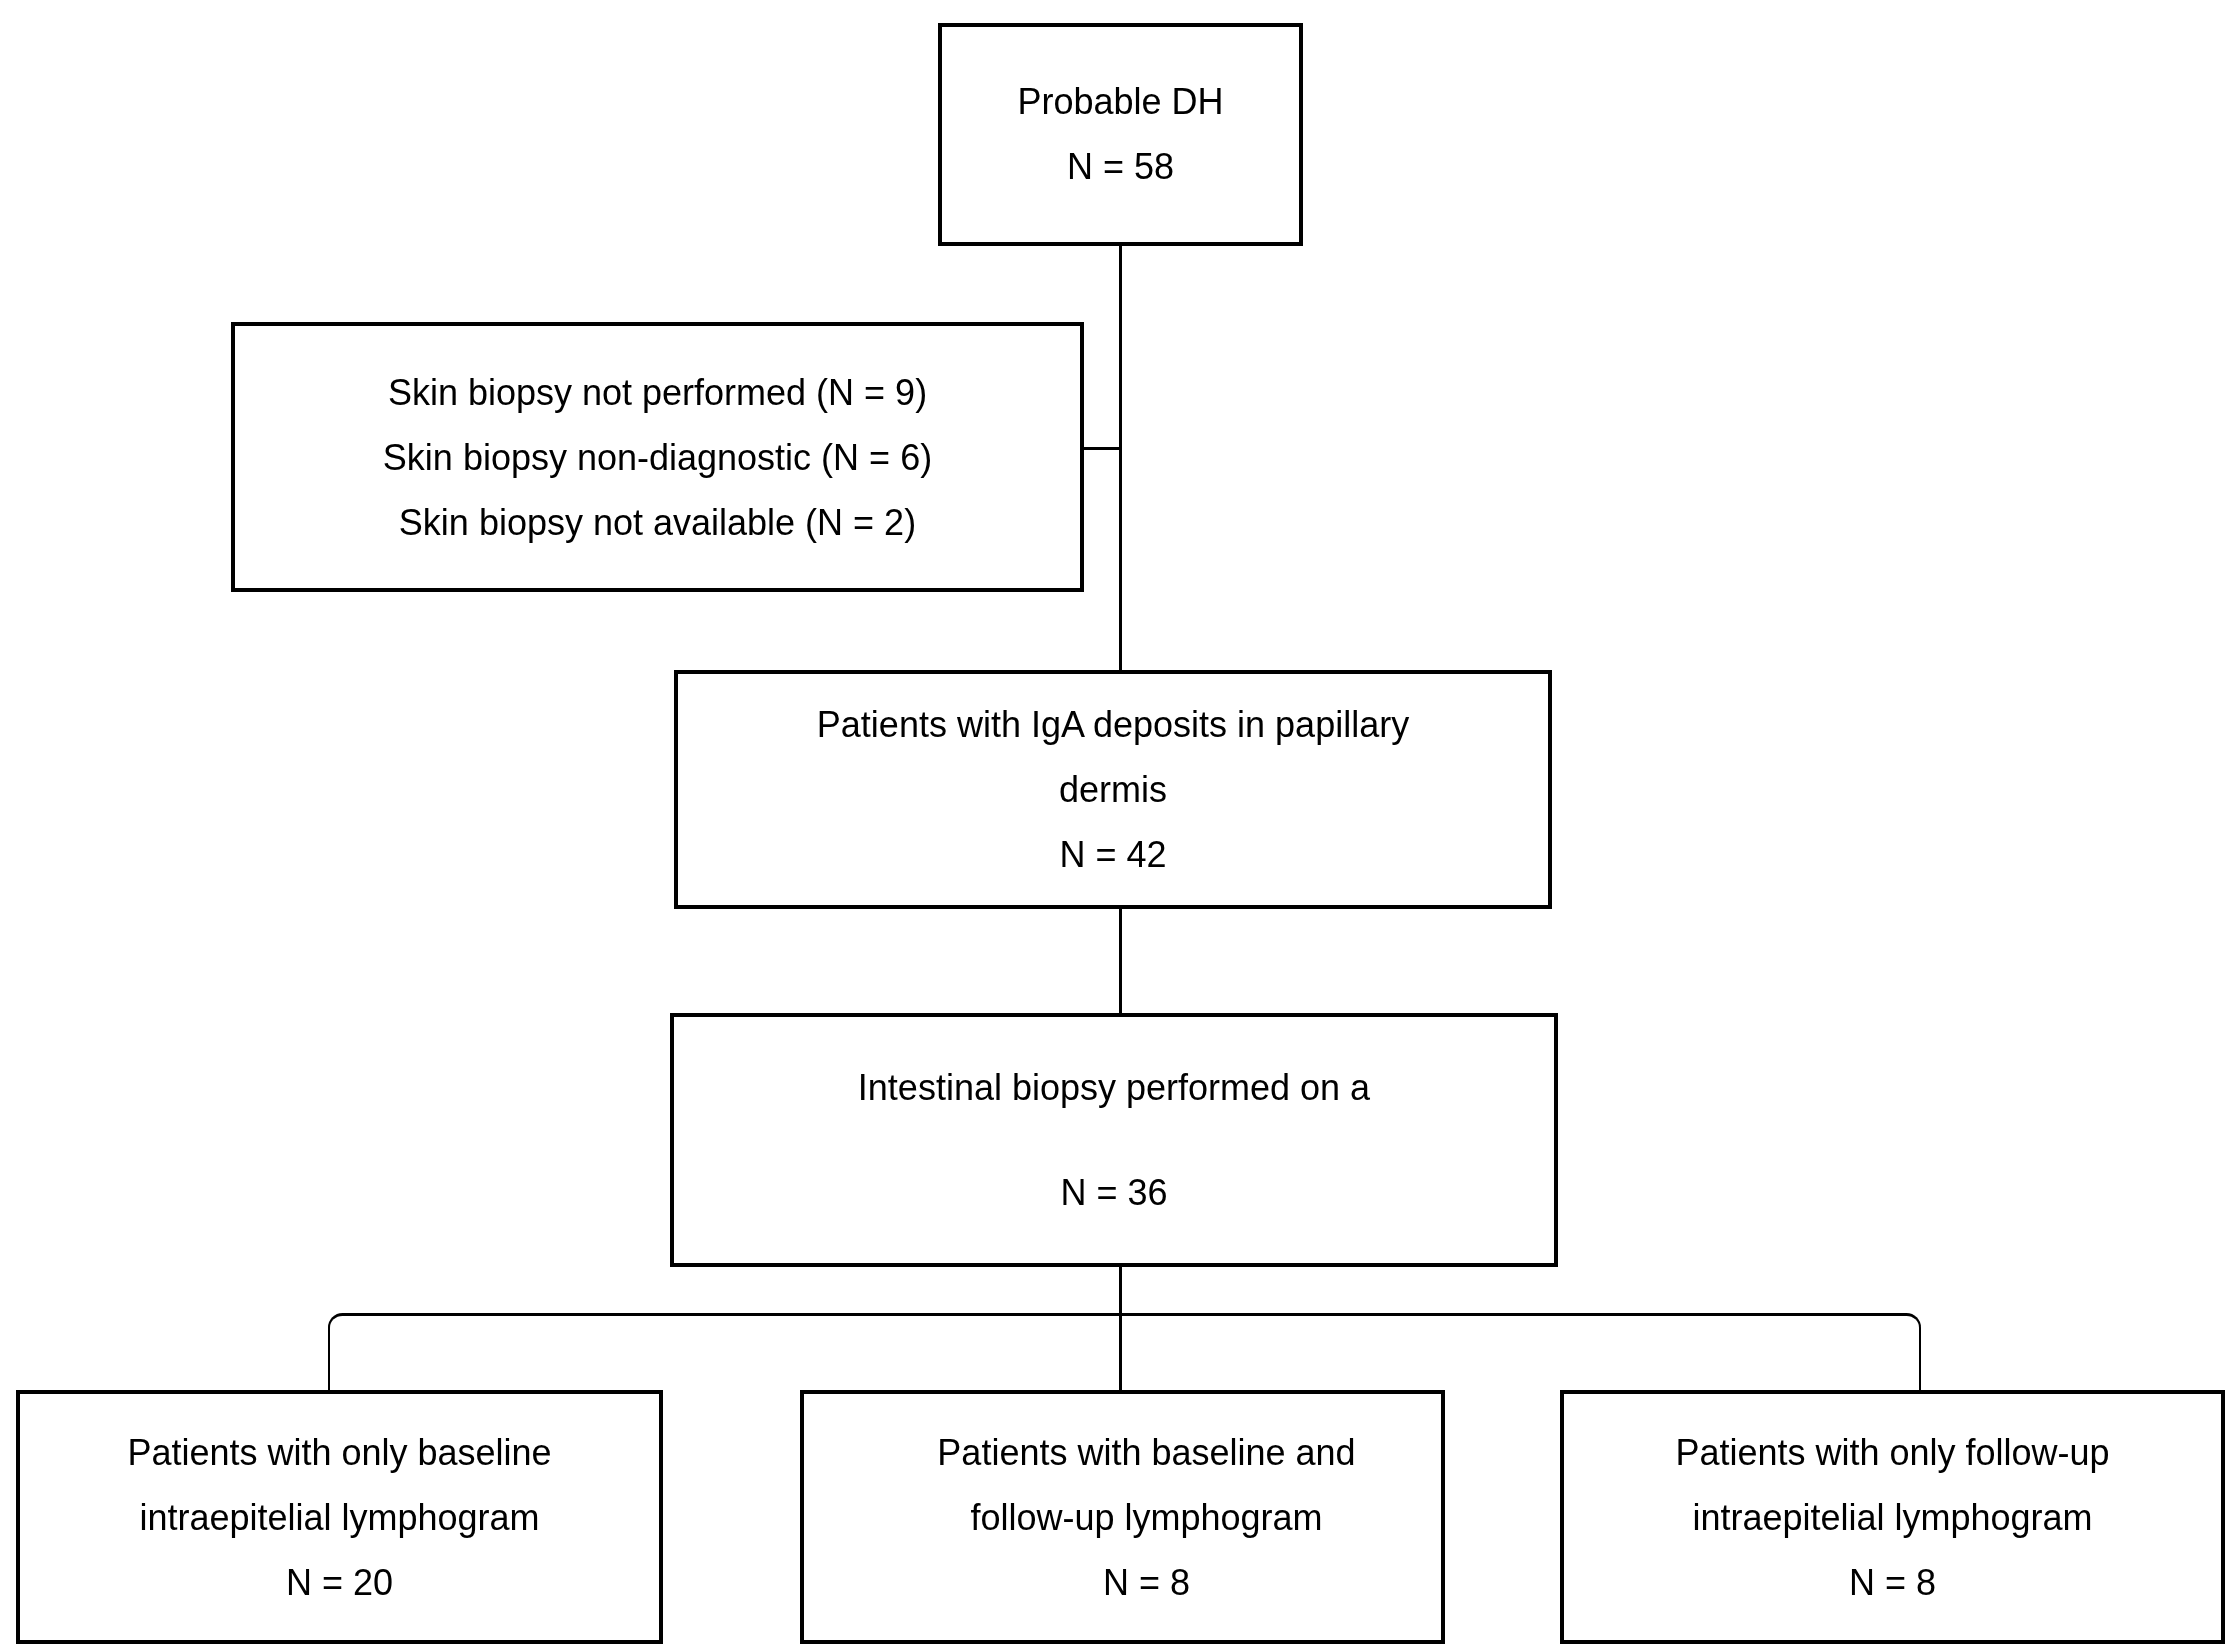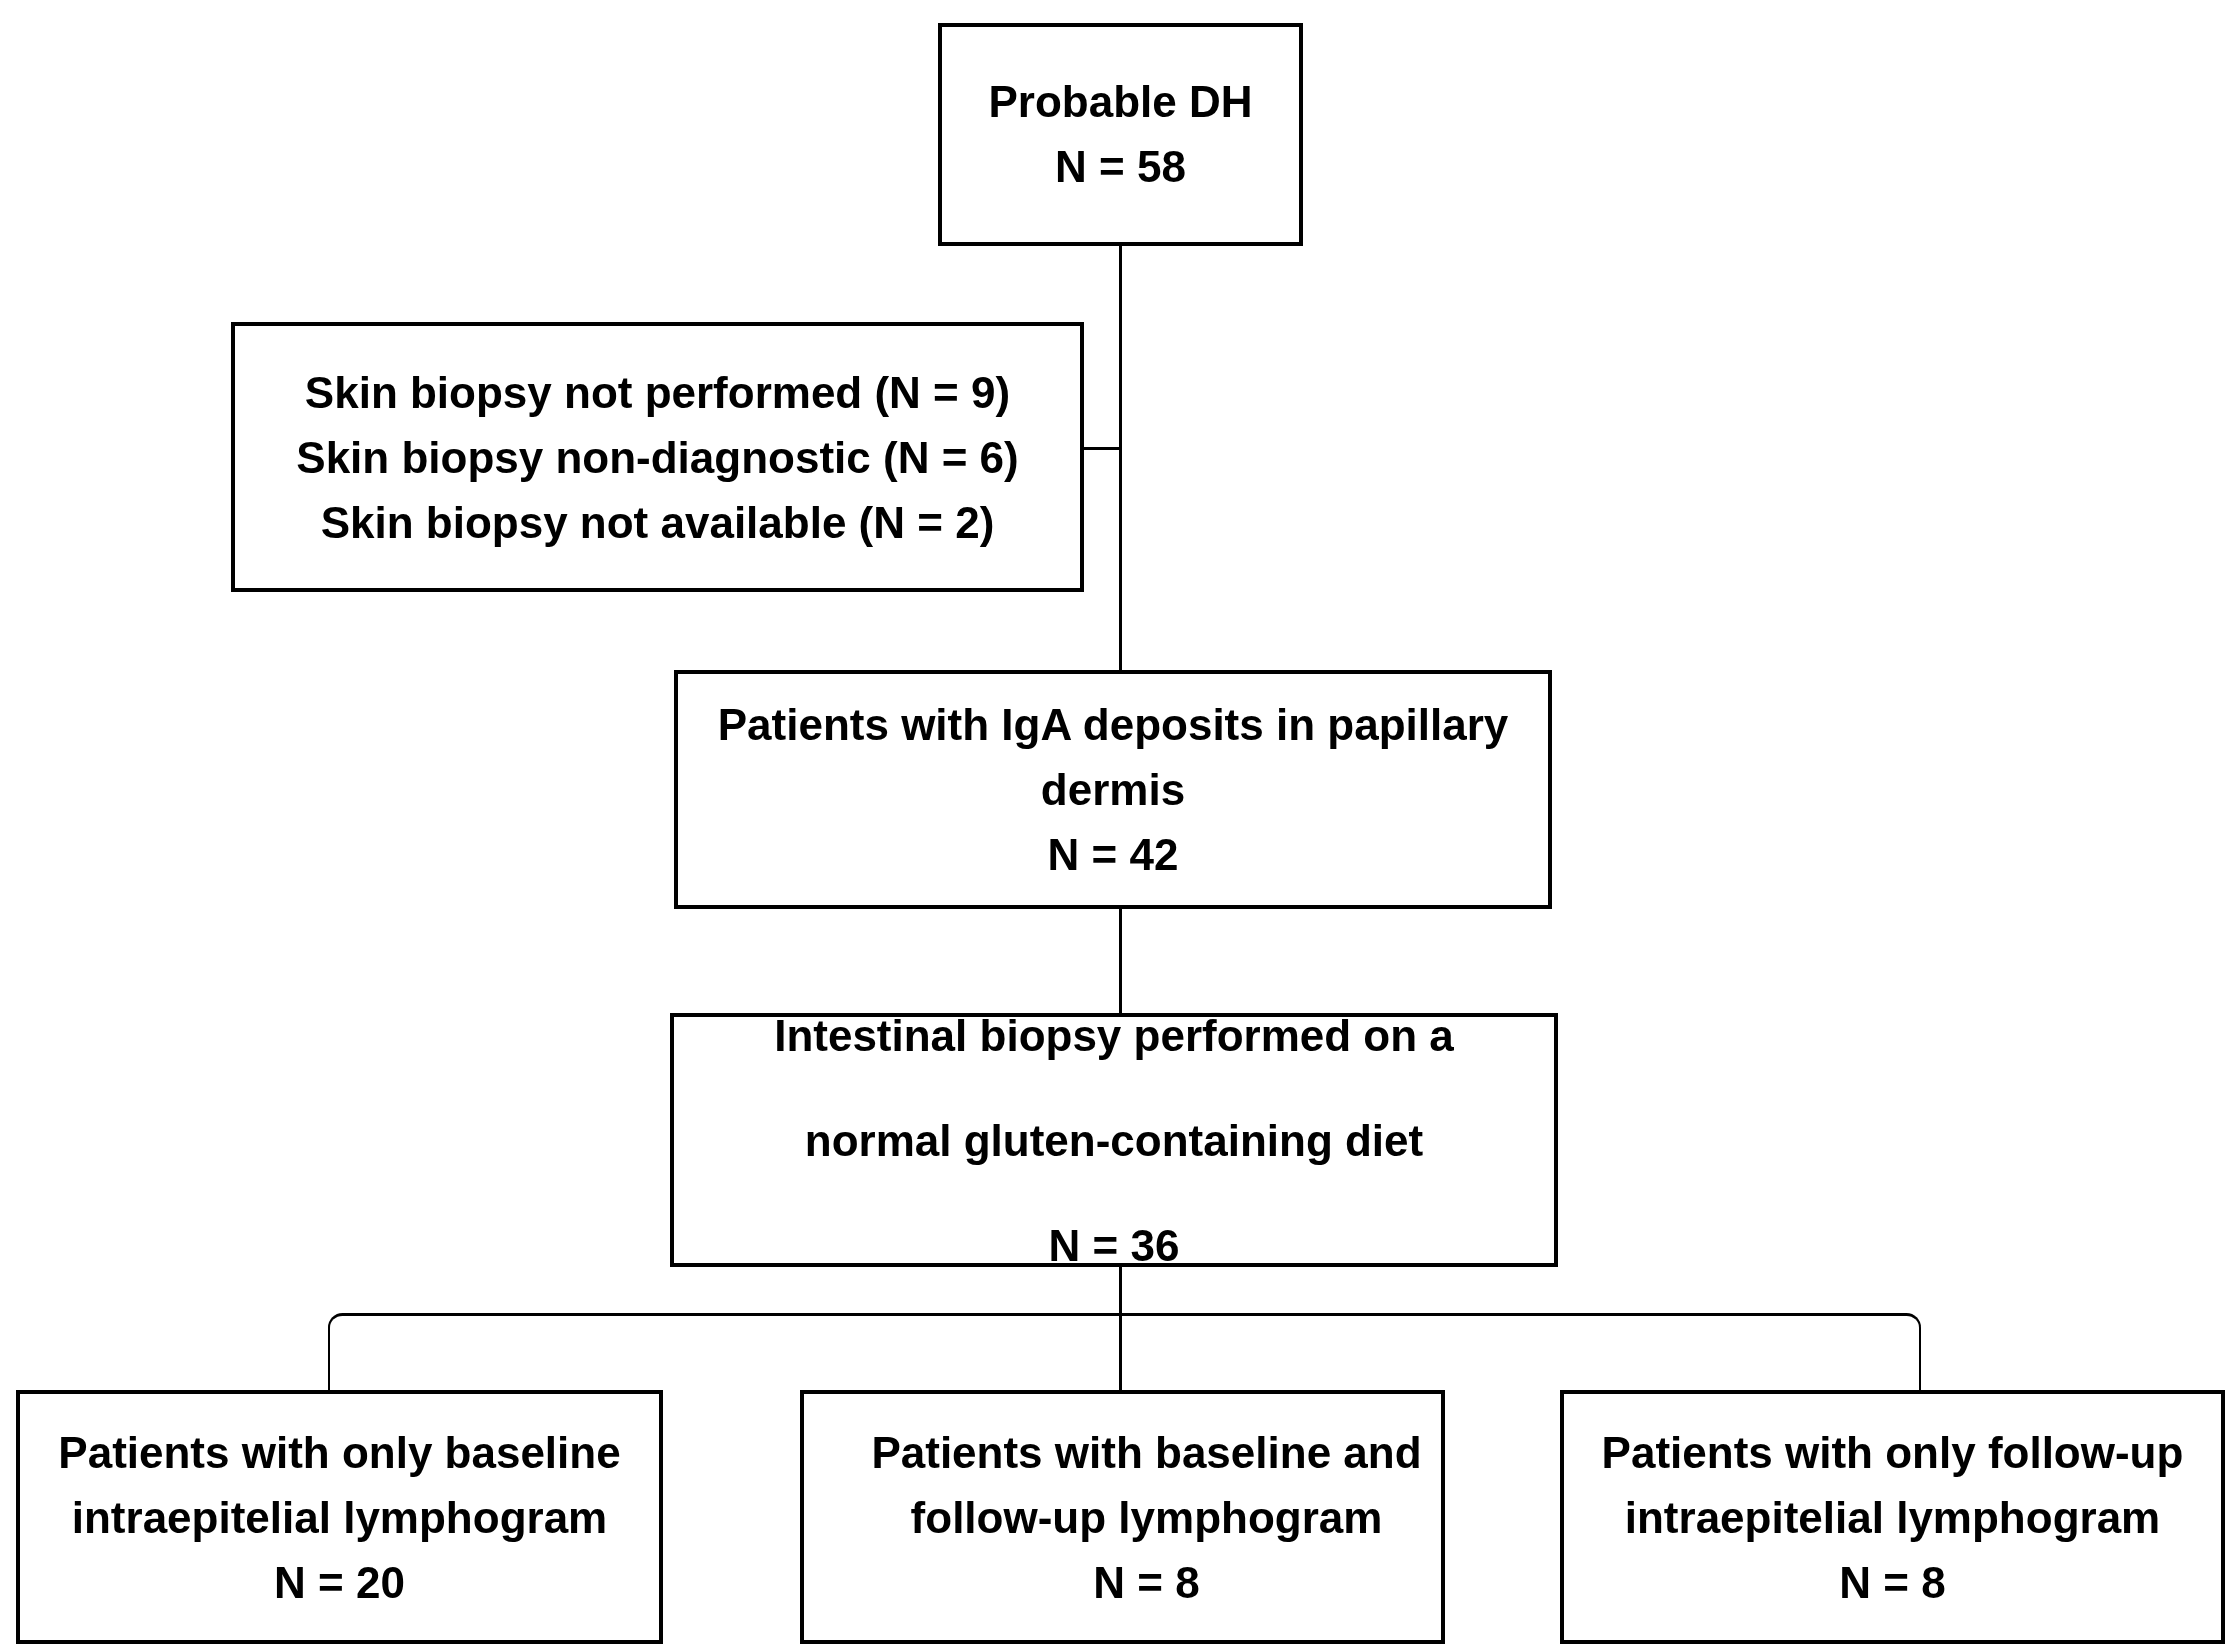--- a/index.html
+++ b/index.html
@@ -18,22 +18,22 @@
   .node {
     position: absolute;
     box-sizing: border-box;
     border: 4.6px solid #000000;
     background: #ffffff;
     display: flex;
     flex-direction: column;
     align-items: center;
     justify-content: center;
     text-align: center;
-    font-weight: bold;
-    font-size: 44px;
+    font-weight: normal;
+    font-size: 36px;
     line-height: 65px;
     white-space: nowrap;
   }
   .node span { display: block; }
 
   
   #node-probable-dh       { left: 938px; top: 22.5px;   width: 365px;  height: 223px; }
   #node-exclusions        { left: 231px;  top: 322px;  width: 853px; height: 270px; }
   #node-iga-deposits      { left: 674px; top: 670px; width: 878px; height: 239px; }
   #node-intestinal-biopsy { left: 670px; top: 1013px; width: 888px; height: 254px; gap: 40px; }
@@ -89,21 +89,20 @@
   </div>
 
   <div class="node" id="node-iga-deposits">
     <span>Patients with IgA deposits in papillary</span>
     <span>dermis</span>
     <span>N = 42</span>
   </div>
 
   <div class="node" id="node-intestinal-biopsy">
     <span>Intestinal biopsy performed on a</span>
-    <span>normal gluten-containing diet</span>
     <span>N = 36</span>
   </div>
 
   <div class="node" id="node-baseline-only">
     <span>Patients with only baseline</span>
     <span>intraepitelial lymphogram</span>
     <span>N = 20</span>
   </div>
 
   <div class="node" id="node-baseline-followup">

